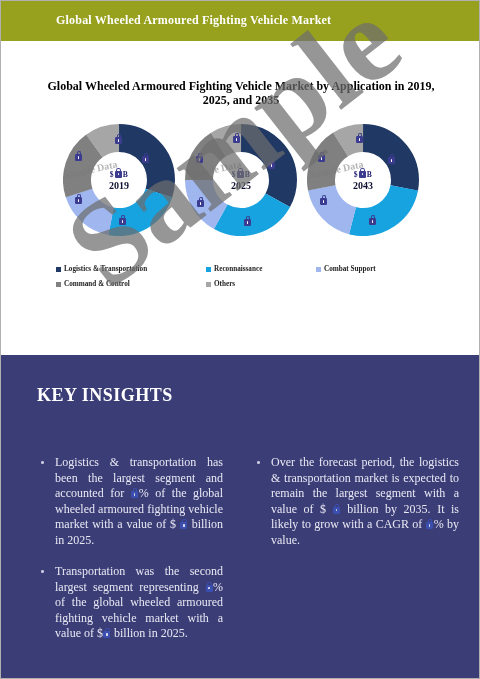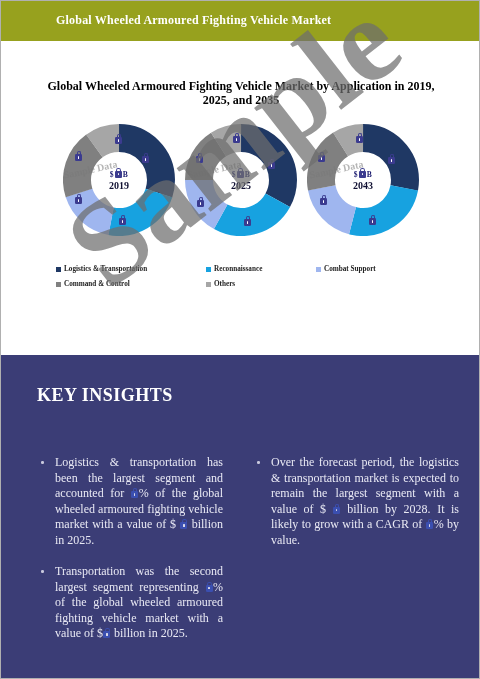--- a/index.html
+++ b/index.html
@@ -460,21 +460,21 @@
 
         <div class="bullet">
           <span>Transportation was the second largest segment representing </span><span class="lock-inline"></span><span>% of the global wheeled armoured fighting vehicle market with a value of $</span><span class="lock-inline"></span><span> billion in 2025.</span>
         </div>
 
       </div>
 
       <div class="bullet-col right">
 
         <div class="bullet">
-          <span>Over the forecast period, the logistics &amp; transportation market is expected to remain the largest segment with a value of $ </span><span class="lock-inline"></span><span> billion by 2028. It is likely to grow with a CAGR of </span><span class="lock-inline"></span><span>% by value.</span>
+          <span>Over the forecast period, the logistics &amp; transportation market is expected to remain the largest segment with a value of $ </span><span class="lock-inline"></span><span> billion by 2035. It is likely to grow with a CAGR of </span><span class="lock-inline"></span><span>% by value.</span>
         </div>
 
       </div>
     </div>
 
   </div>
 
   <div class="watermark">
     <span>Sample</span>
   </div>

